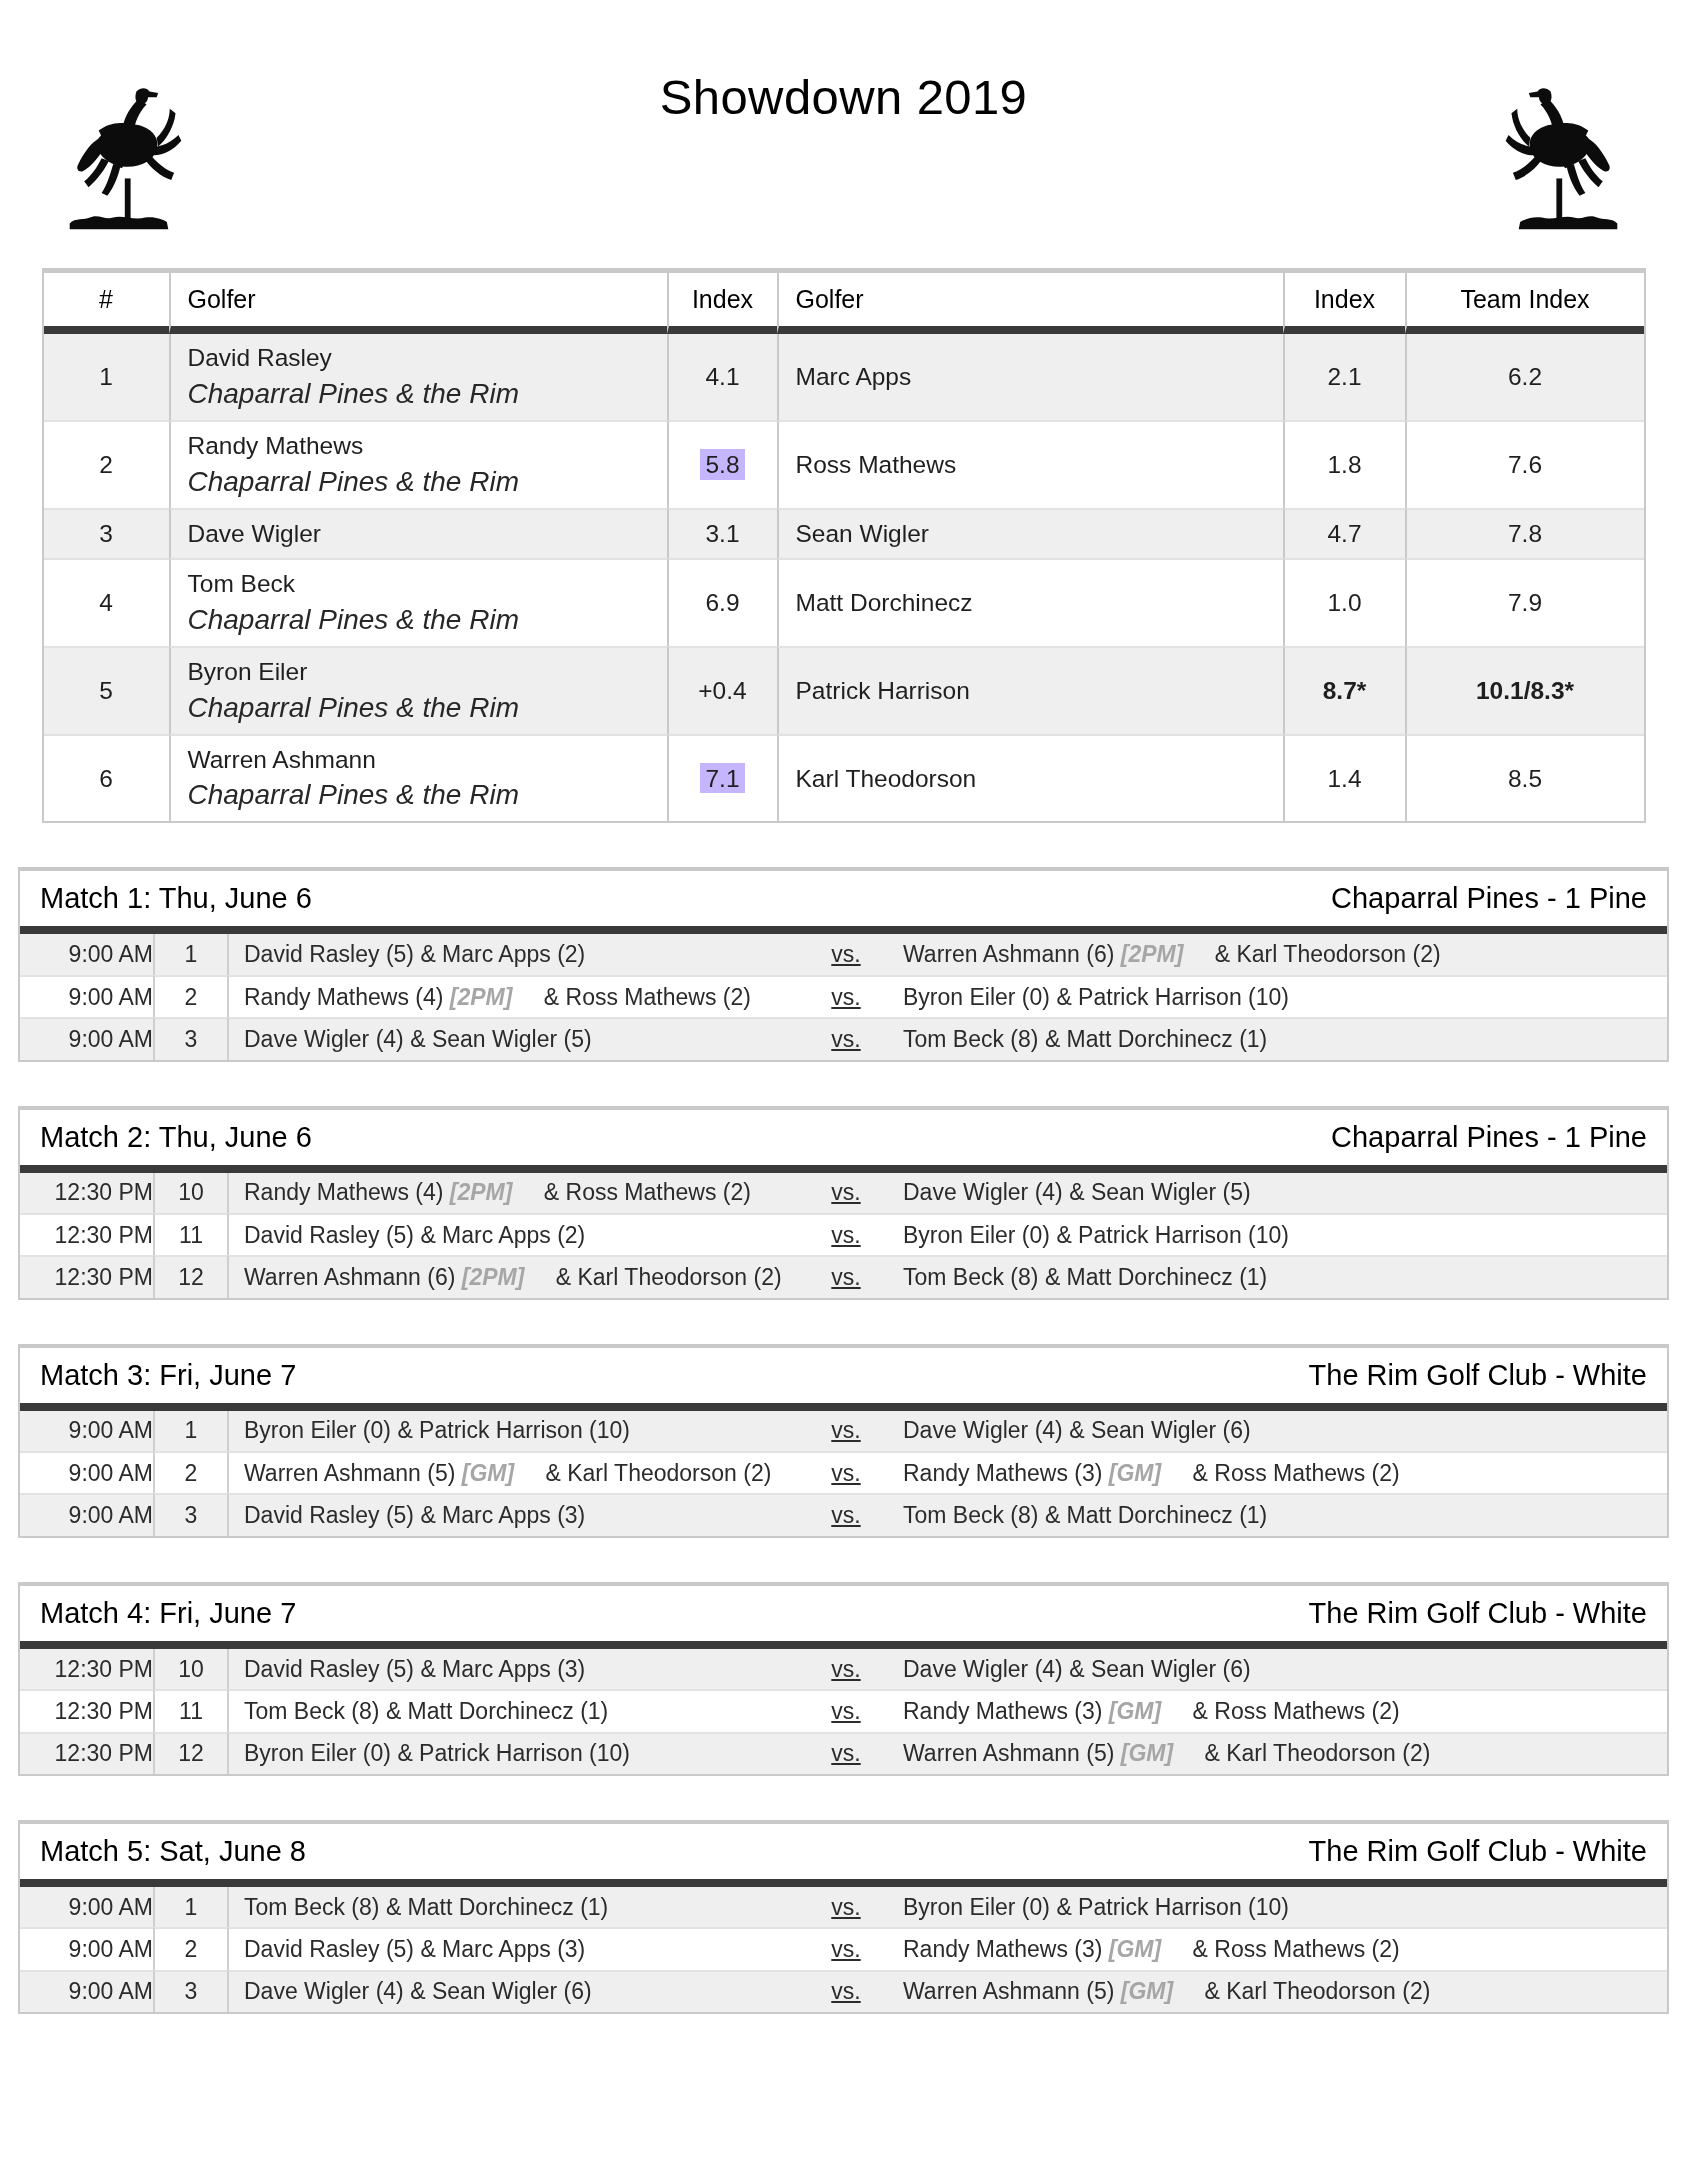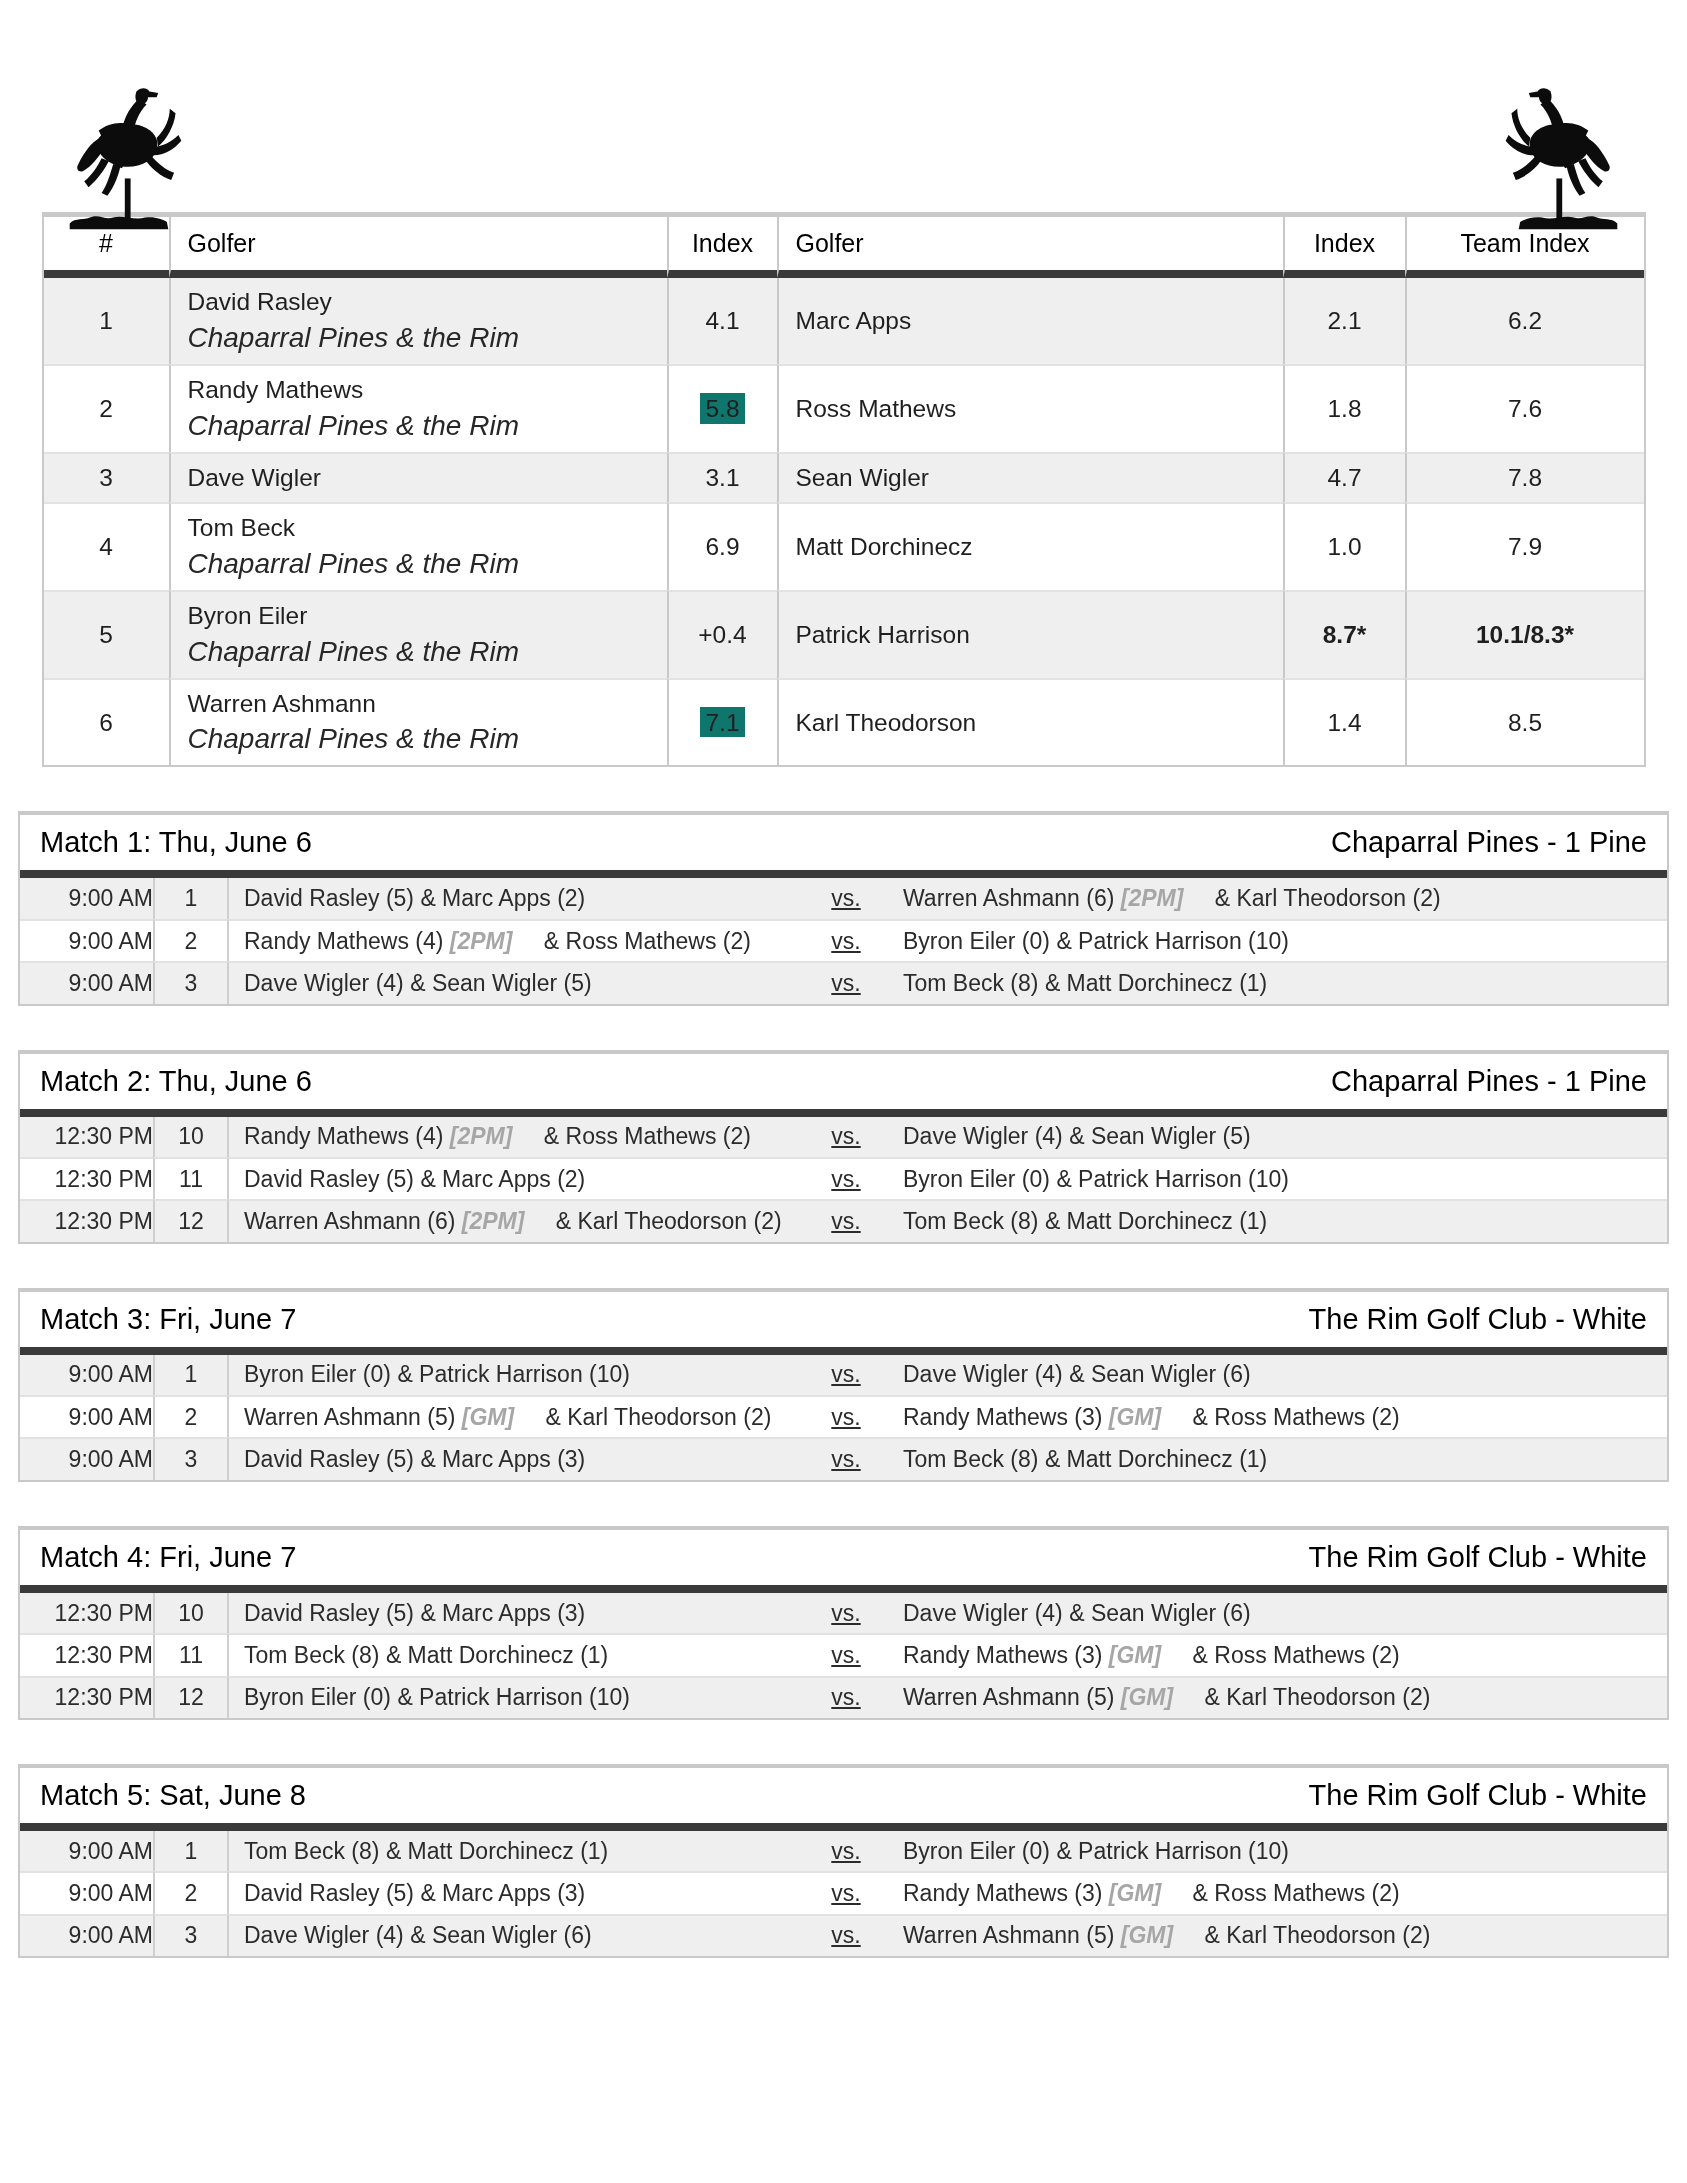--- a/index.html
+++ b/index.html
@@ -26,21 +26,21 @@
   .roster th.h-left{text-align:left;padding-left:17px;}
   .roster th+th, .roster td+td{border-left:2.5px solid #c9c9c9;}
   .roster td{padding:10px 0;font-size:24.5px;vertical-align:middle;background:#fff;}
   .roster tbody tr:nth-child(odd) td{background:#efefef;}
   .roster tbody tr+tr td{border-top:2.5px solid #e2e2e2;}
   .c-center{text-align:center;}
   .c-golfer{text-align:left;padding-left:17px !important;}
   .gname{font-size:24.5px;color:#1f1f1f;}
   .gclub{font-size:28px;font-style:italic;color:#272727;margin-top:5.9px;}
   .gclub:empty{display:none;}
-  .hl{background:#0f766e;padding:1.7px 5px;}
+  .hl{background:#c4b5fd;padding:1.7px 5px;}
   .bold{font-weight:bold;}
   
   .sections{width:1651px;margin:0 auto;}
   .match{border:2.5px solid #c9c9c9;border-top-width:4.2px;margin-top:44px;background:#fff;}
   .match-head{
     display:flex;justify-content:space-between;align-items:center;
     padding:11px 20px;border-bottom:8.4px solid #3a3a3a;background:#fff;
   }
   .match-title,.match-loc{font-size:29px;color:#000;}
   .match-table{width:100%;}
@@ -73,20 +73,21 @@
           <path d="M36,56 C34,63 32,70 28,76 L32,78 C37,71 40,63 41,57 Z"></path>
           <path d="M62,50 C67,56 72,60 78,62 L76,67 C69,65 62,59 58,53 Z"></path>
           <path d="M64,44 C70,44 76,41 81,36 L83,40 C78,46 71,50 64,50 Z"></path>
           <path d="M44,42 C42,48 40,53 37,57 L42,59 C45,54 48,48 49,43 Z"></path>
           <path d="M42,32 C44,23 48,16 54,11 L59,15 C54,20 51,27 50,34 Z"></path>
           <path d="M44,28 C38,27 31,29 26,33 L28,37 C33,33 39,32 44,33 Z"></path>
           <path d="M52,6 C55,3 59,3 61,6 L67,7 L66,10 L60,10 C60,14 56,16 53,14 C51,12 51,9 52,6 Z"></path>
         </g>
       </svg>
     </div>
+    <h1>Showdown 2019</h1>
     <div class="logo right">
       <svg viewBox="0 0 100 110" xmlns="http://www.w3.org/2000/svg" aria-hidden="true">
         <g fill="#0c0c0c">
           <path d="M6,97 C10,93 16,95 20,93 C26,90 30,95 36,93 C42,91 50,95 58,93 C64,92 70,94 73,96 L74,101 L6,101 Z"></path>
           <rect x="44" y="66" width="4" height="33"></rect>
           <path d="M66,38 C72,32 75,25 75,18 L79,21 C78,30 73,39 67,44 Z"></path>
           <path d="M24,42 C28,31 45,26 56,30 C64,33 68,39 66,46 C64,53 56,58 46,58 C36,58 26,52 24,42 Z"></path>
           <path d="M27,38 C21,41 16,48 12,56 C10,59 12,62 15,61 C21,58 26,51 30,45 Z"></path>
           <path d="M28,52 C25,58 21,64 16,68 L19,72 C25,67 30,60 33,54 Z"></path>
           <path d="M36,56 C34,63 32,70 28,76 L32,78 C37,71 40,63 41,57 Z"></path>

